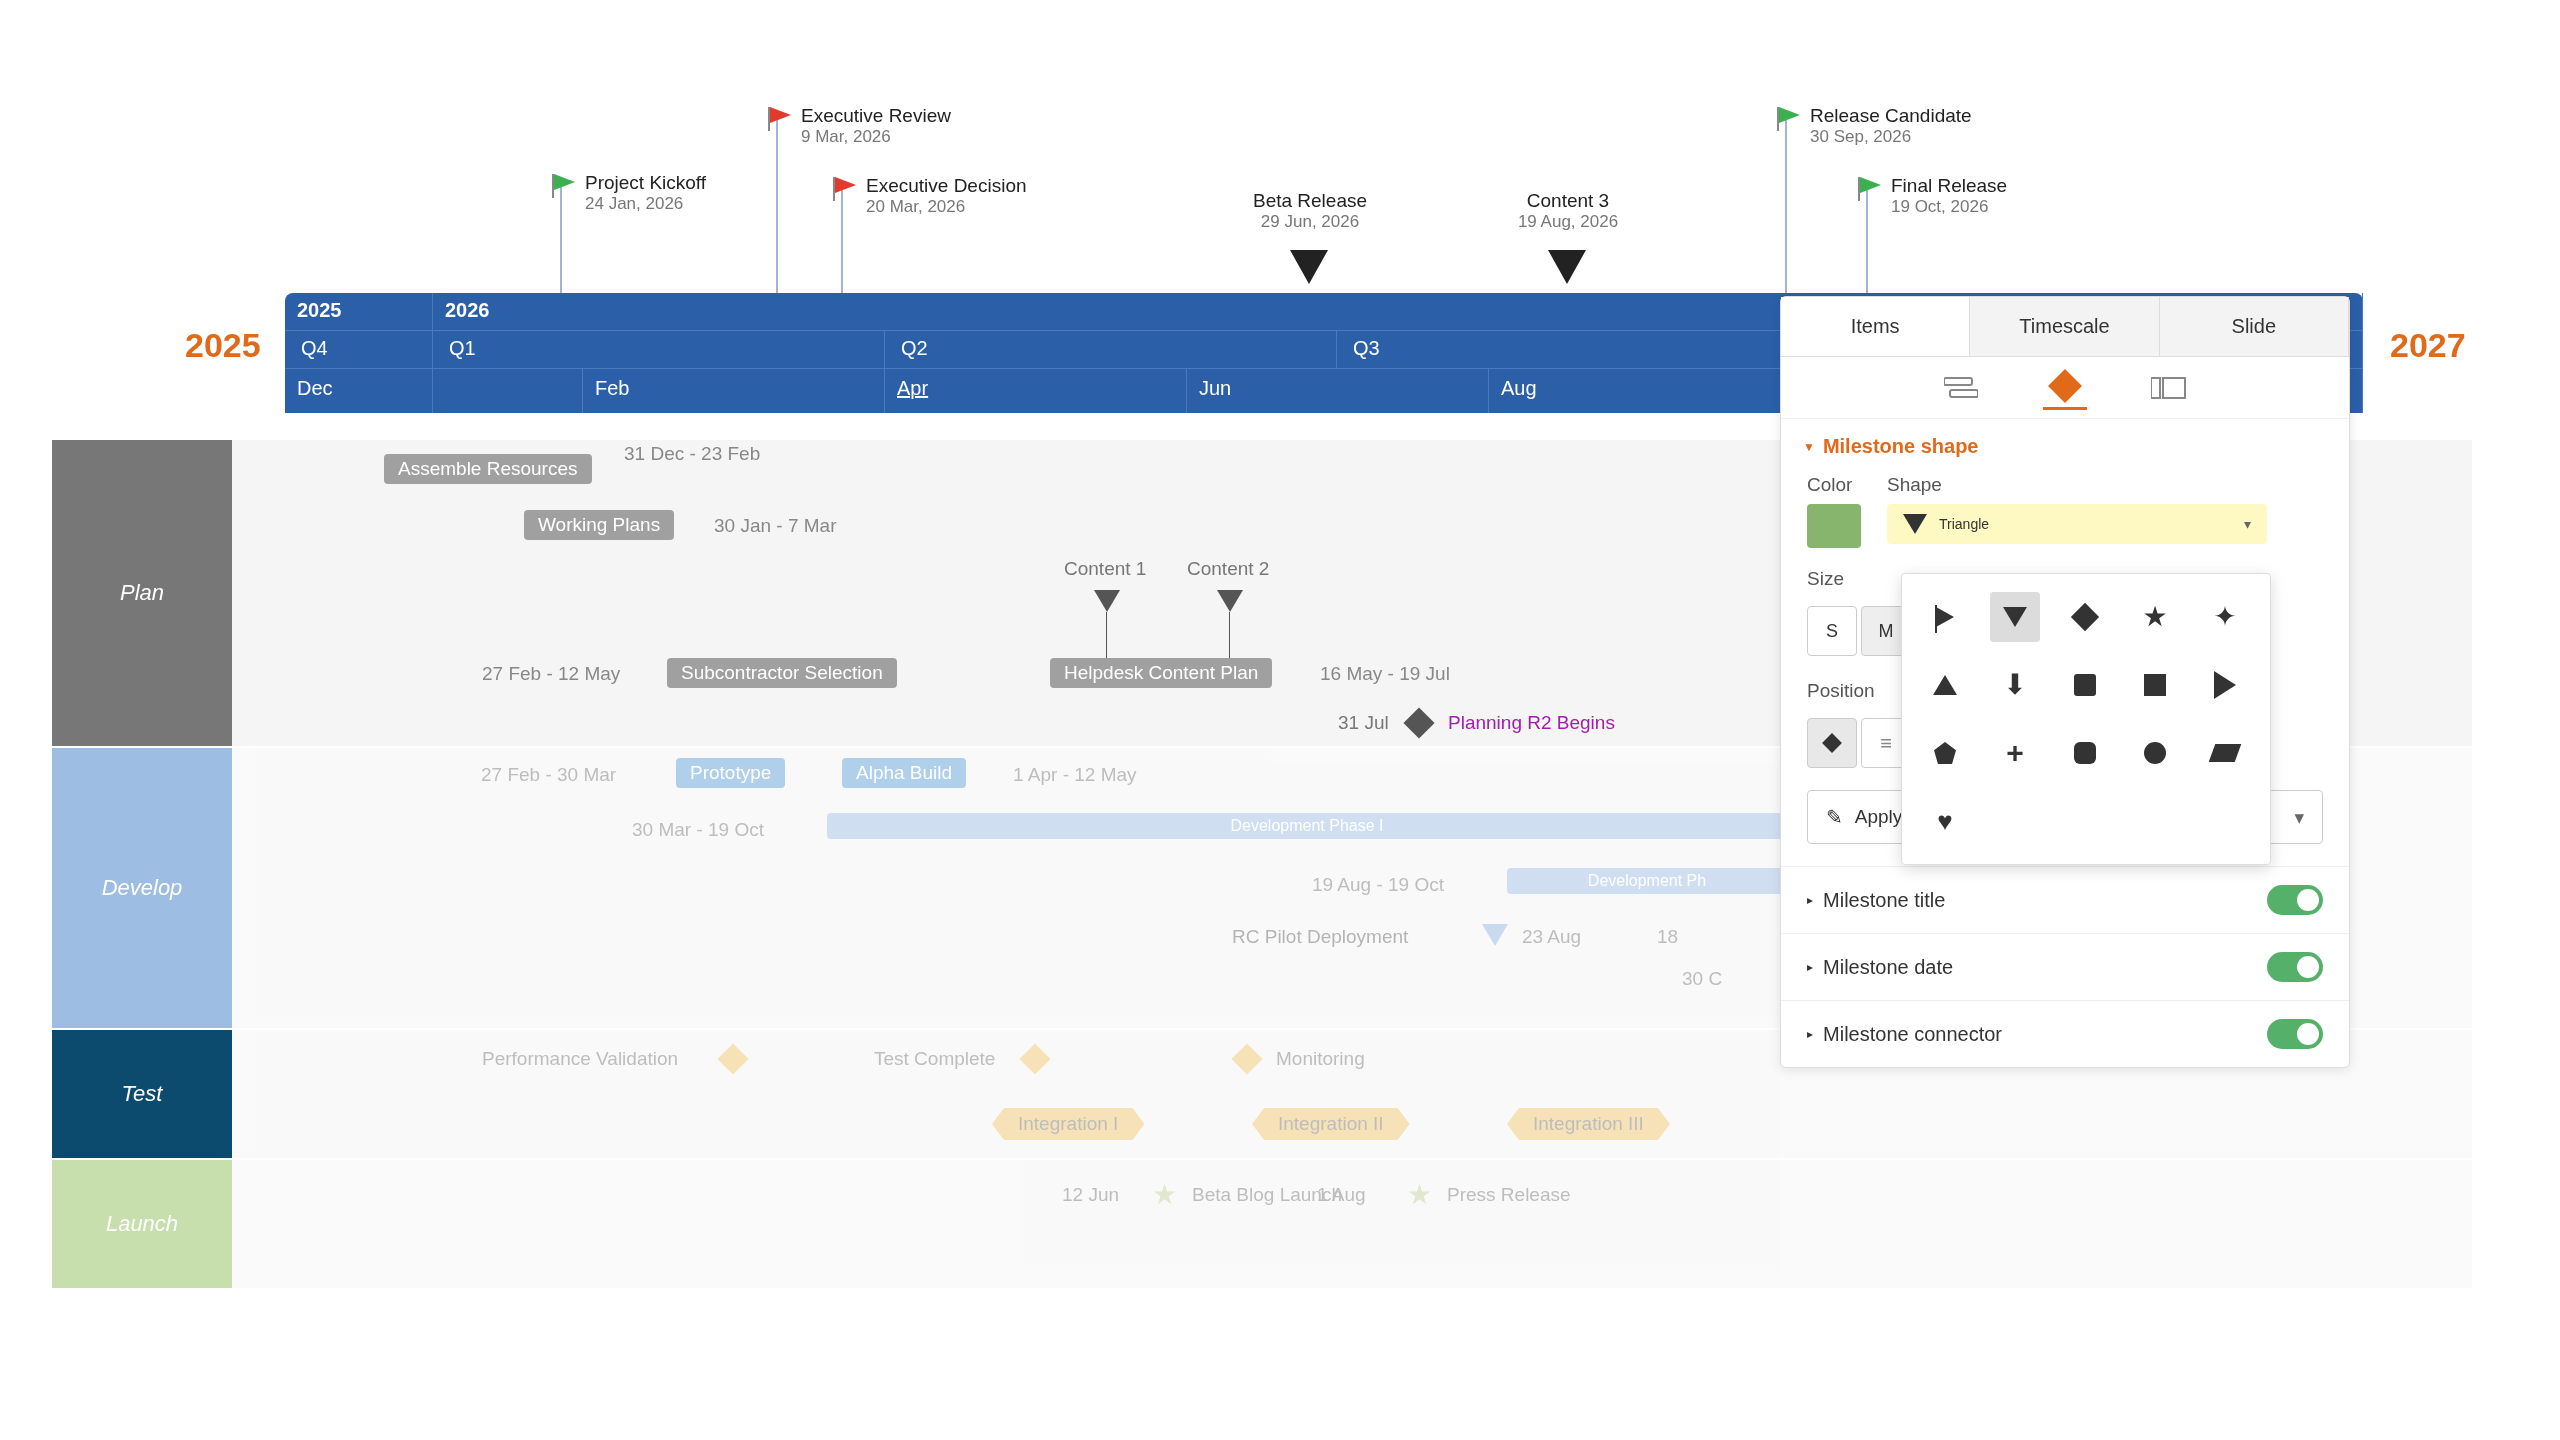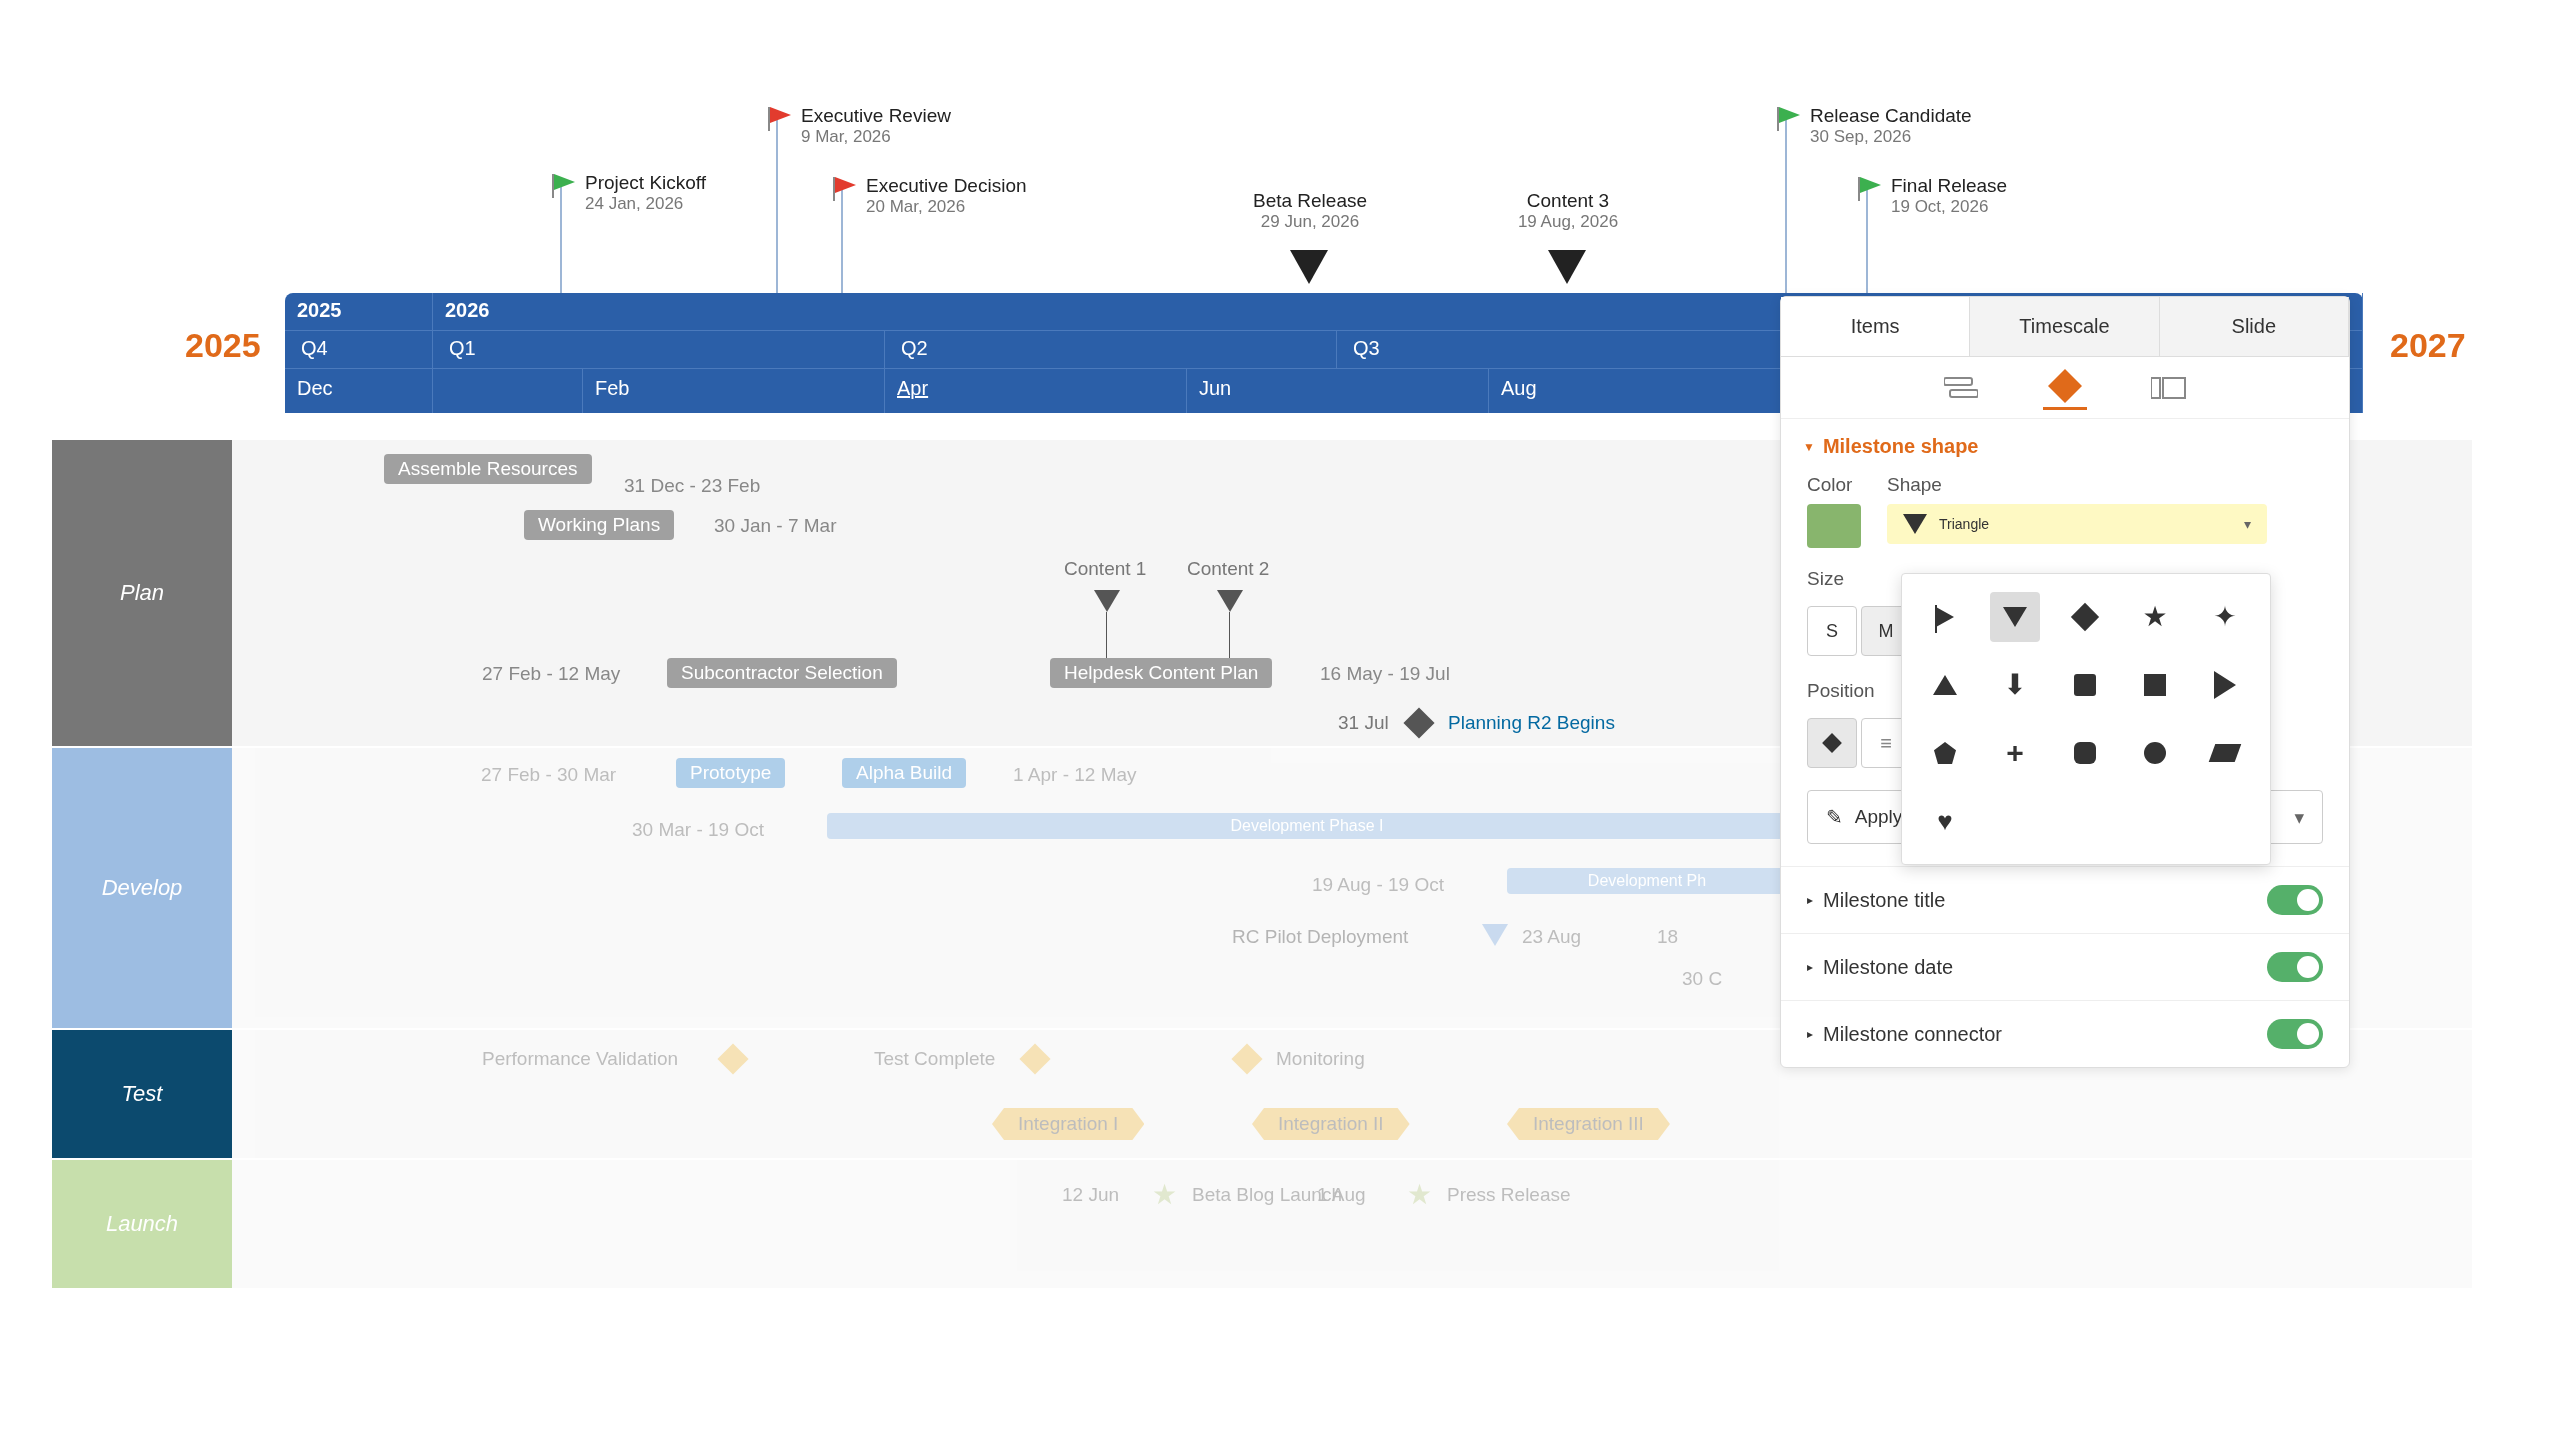--- a/index.html
+++ b/index.html
@@ -189,36 +189,36 @@
         <div class="cell" style="width: 302px;">Jun</div>
         <div class="cell" style="width: 302px;">Aug</div>
         <div class="cell" style="width: 572px;"></div>
       </div>
   </div>
 
   <div class="lane plan" style="top:440px;height:306px">
     <div class="lane-label">Plan</div>
     <div class="lane-body" id="plan-body">
         <div class="task gray" style="left: 152px; top: 14px;">Assemble Resources</div>
-        <div class="date-txt" style="left: 392px; top: 35px;">31 Dec - 23 Feb</div>
+        <div class="date-txt" style="left: 392px; top: 3px;">31 Dec - 23 Feb</div>
         <div class="task gray" style="left: 292px; top: 70px;">Working Plans</div>
         <div class="date-txt" style="left: 482px; top: 75px;">30 Jan - 7 Mar</div>
         <div class="task gray" style="left: 435px; top: 218px;">Subcontractor Selection</div>
         <div class="date-txt" style="right: 1815px; left: 250px; top: 223px; position: absolute;">27 Feb - 12 May</div>
         <div class="task gray" style="left: 818px; top: 218px;">Helpdesk Content Plan</div>
         <div class="date-txt" style="left: 1088px; top: 223px;">16 May - 19 Jul</div>
         <div class="date-txt d" style="left: 832px; top: 118px;">Content 1</div>
         <div class="tri-dn" style="left: 862px; top: 150px;"></div>
         <div class="ms-line" style="background: rgb(85, 85, 85); left: 874px; top: 172px; height: 46px; width: 1px;"></div>
         <div class="date-txt d" style="left: 955px; top: 118px;">Content 2</div>
         <div class="tri-dn" style="left: 985px; top: 150px;"></div>
         <div class="ms-line" style="background: rgb(85, 85, 85); left: 997px; top: 172px; height: 46px; width: 1px;"></div>
         <div class="date-txt d" style="left: 1106px; top: 272px;">31 Jul</div>
         <div class="diamond" style="background: rgb(85, 85, 85); left: 1176px; top: 272px;"></div>
-        <div class="date-txt" style="color: #0369a1; font-weight: 500; left: 1216px; top: 272px;">Planning R2 Begins</div>
+        <div class="date-txt" style="color: #a21caf; font-weight: 500; left: 1216px; top: 272px;">Planning R2 Begins</div>
       </div>
   </div>
   <div class="lane develop" style="top:748px;height:280px">
     <div class="lane-label">Develop</div>
     <div class="lane-body" id="dev-body">
         <div class="task blue" style="left: 444px; top: 10px;">Prototype</div>
         <div class="date-txt" style="left: 249px; top: 16px;">27 Feb - 30 Mar</div>
         <div class="task blue" style="left: 610px; top: 10px;">Alpha Build</div>
         <div class="date-txt" style="left: 781px; top: 16px;">1 Apr - 12 May</div>
         <div class="task bar" style="left: 595px; top: 65px; width: 960px;">Development Phase I</div>

